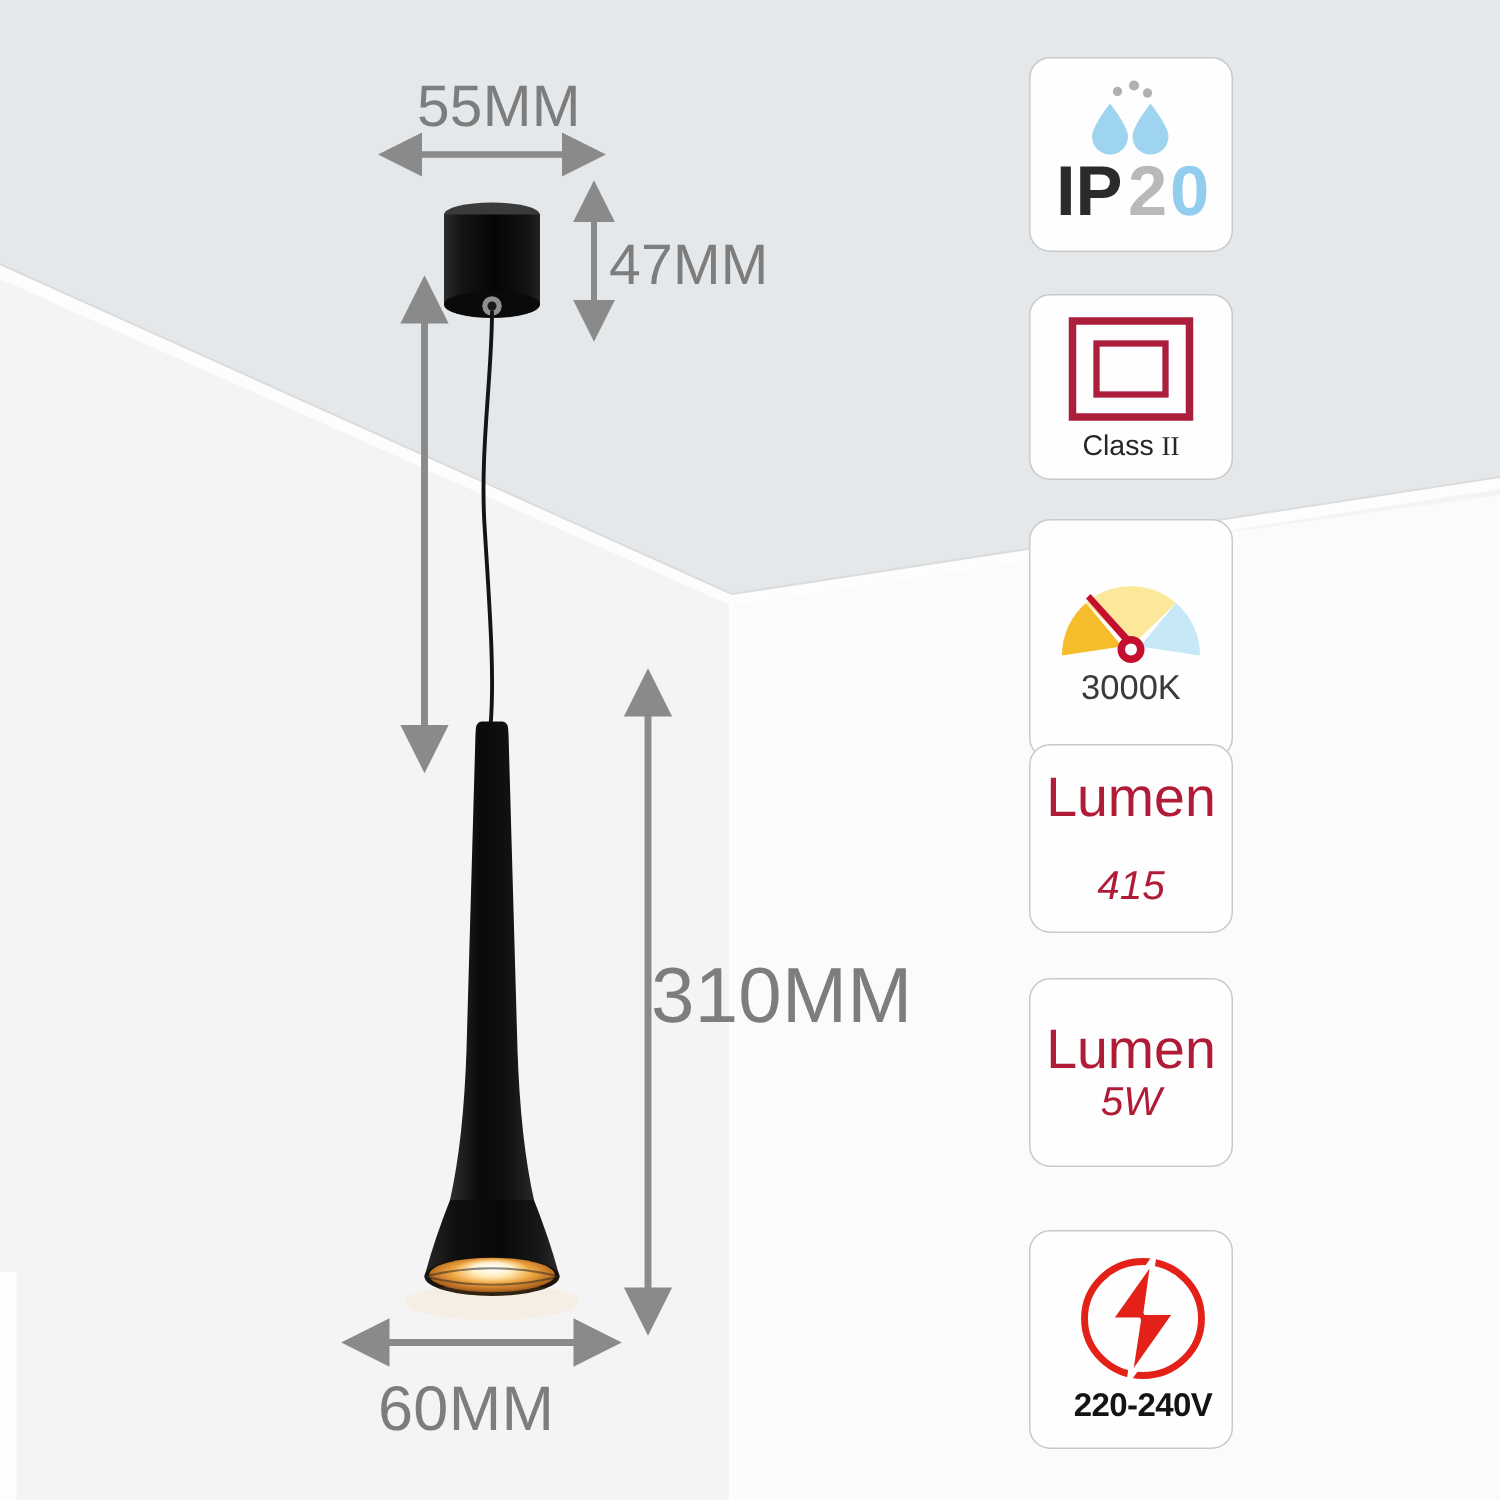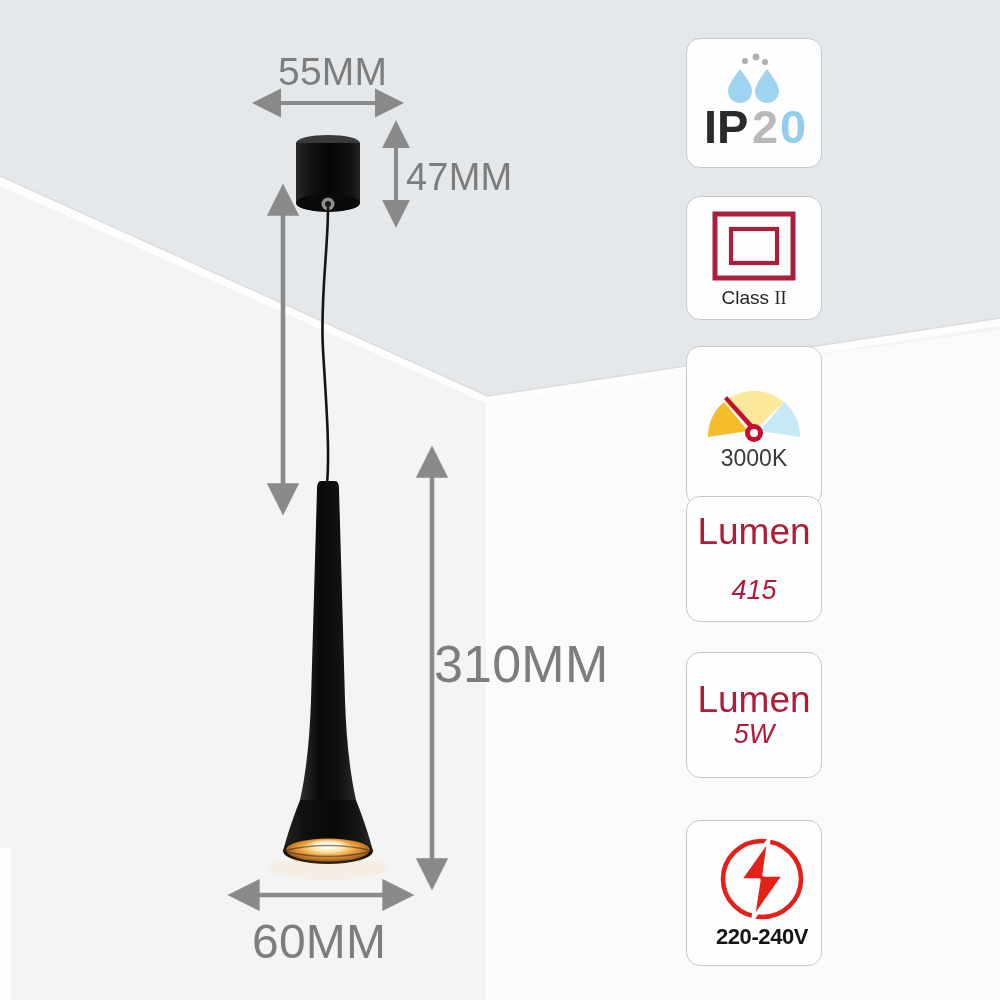--- a/index.html
+++ b/index.html
@@ -29,21 +29,21 @@
     color:#7d7d7d;
     font-weight:400;
     letter-spacing:.2px;
     white-space:nowrap;
     line-height:1;
   }
   #label-55   { left:278px; top:52px;  font-size:39px; }
   #label-47   { left:406px; top:158px; font-size:38px; }
   #label-1500 { left:88px;  top:306px; font-size:42px; }
   #label-310  { left:434px; top:638px; font-size:52px; }
-  #label-60   { left:252px; top:918px; font-size:48px; }
+  #label-60   { left:252px; top:918px; font-size:42px; }
 
   
   .lamp { position:absolute; inset:0; }
   .lamp svg { display:block; width:1000px; height:1000px; }
 
   
   .badges {
     position:absolute;
     left:686px; top:38px;
     width:136px;

